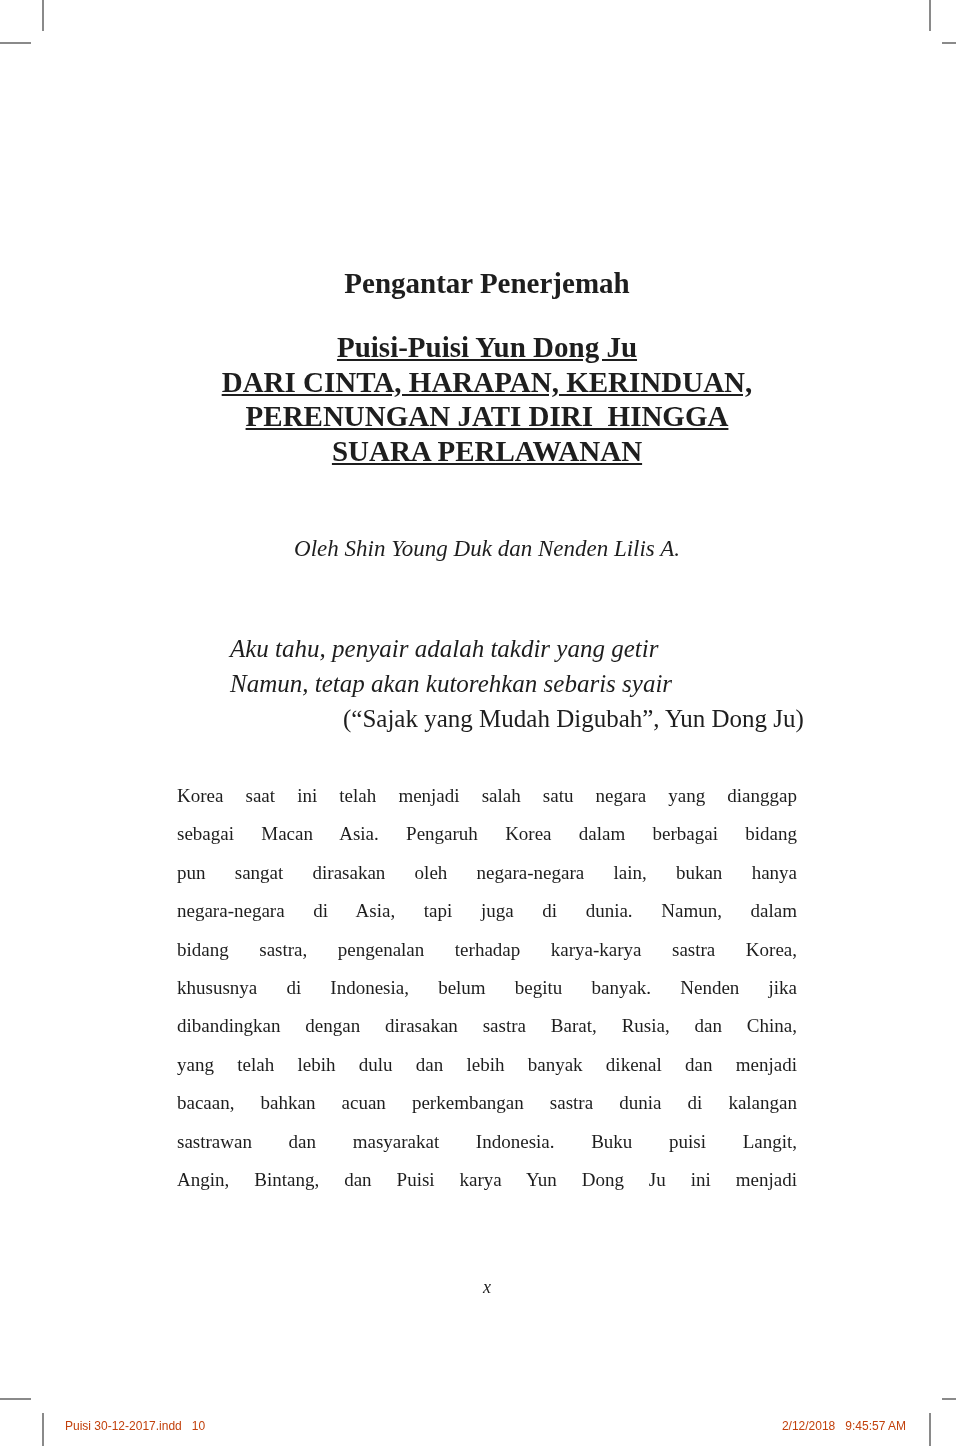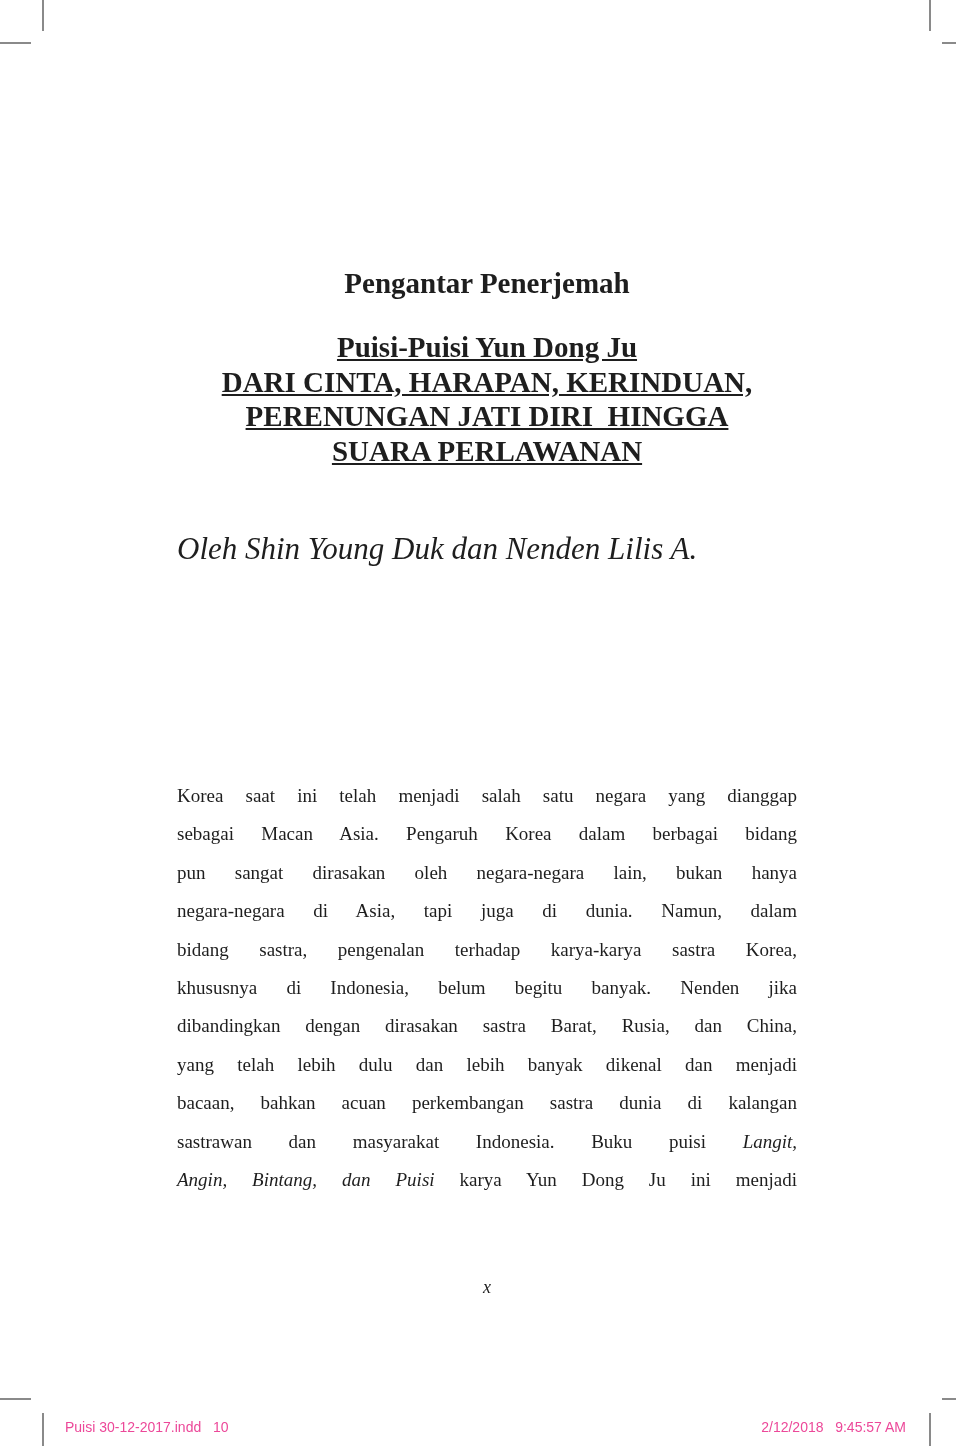--- a/index.html
+++ b/index.html
@@ -44,23 +44,24 @@
     font-size: 29px;
     line-height: 34.5px;
     font-weight: bold;
     text-align: center;
   }
   .title-line { white-space: pre; text-decoration: underline; }
 
   .byline {
     position: absolute;
     left: 177px; top: 532px; width: 620px;
-    font-size: 31px;
+    font-size: 23px;
     line-height: 34px;
     font-style: italic;
+    text-align: center;
   }
 
   .epigraph {
     position: absolute;
     left: 177px; top: 631px; width: 640px;
     font-size: 25px;
     line-height: 35px;
   }
   .epigraph .epi-line { padding-left: 53px; font-style: italic; }
   .epigraph .epi-attr { padding-left: 166px; font-style: normal; }
@@ -69,36 +70,36 @@
     position: absolute;
     left: 177px; top: 777px; width: 620px;
     font-size: 19px;
     line-height: 38.4px;
   }
   .bline {
     text-align: justify;
     text-align-last: justify;
     text-justify: inter-word;
   }
-  .it { font-style: italic; }
+  .it { }
 
   .folio {
     position: absolute;
     left: 177px; top: 1277px; width: 620px;
     font-size: 18px;
     font-style: italic;
     text-align: center;
   }
 
   .slug {
     position: absolute;
     top: 1419px;
     font-family: "Liberation Sans", sans-serif;
-    font-size: 14px;
-    color: #ec4899;
+    font-size: 12px;
+    color: #c2410c;
     white-space: pre;
   }
   .slug-left  { left: 65px; }
   .slug-right { right: 50px; }
 </style>
 </head>
 <body>
 
 <div class="page">
 
@@ -115,20 +116,25 @@
 
   <div class="title-block">
     <div class="title-line">Puisi-Puisi Yun Dong Ju</div>
     <div class="title-line">DARI CINTA, HARAPAN, KERINDUAN,</div>
     <div class="title-line">PERENUNGAN JATI DIRI  HINGGA</div>
     <div class="title-line">SUARA PERLAWANAN</div>
   </div>
 
   <div class="byline">Oleh Shin Young Duk dan Nenden Lilis A.</div>
 
+  <div class="epigraph">
+    <div class="epi-line">Aku tahu, penyair adalah takdir yang getir</div>
+    <div class="epi-line">Namun, tetap akan kutorehkan sebaris syair</div>
+    <div class="epi-attr">(“Sajak yang Mudah Digubah”, Yun Dong Ju)</div>
+  </div>
 
   <div class="bodytext">
     <div class="bline"><span>Korea saat ini telah menjadi salah satu negara yang dianggap</span></div>
     <div class="bline"><span>sebagai Macan Asia. Pengaruh Korea dalam berbagai bidang</span></div>
     <div class="bline"><span>pun sangat dirasakan oleh negara-negara lain, bukan hanya</span></div>
     <div class="bline"><span>negara-negara di Asia, tapi juga di dunia. Namun, dalam</span></div>
     <div class="bline"><span>bidang sastra, pengenalan terhadap karya-karya sastra Korea,</span></div>
     <div class="bline"><span>khususnya di Indonesia, belum begitu banyak. Nenden jika</span></div>
     <div class="bline"><span>dibandingkan dengan dirasakan sastra Barat, Rusia, dan China,</span></div>
     <div class="bline"><span>yang telah lebih dulu dan lebih banyak dikenal dan menjadi</span></div>

